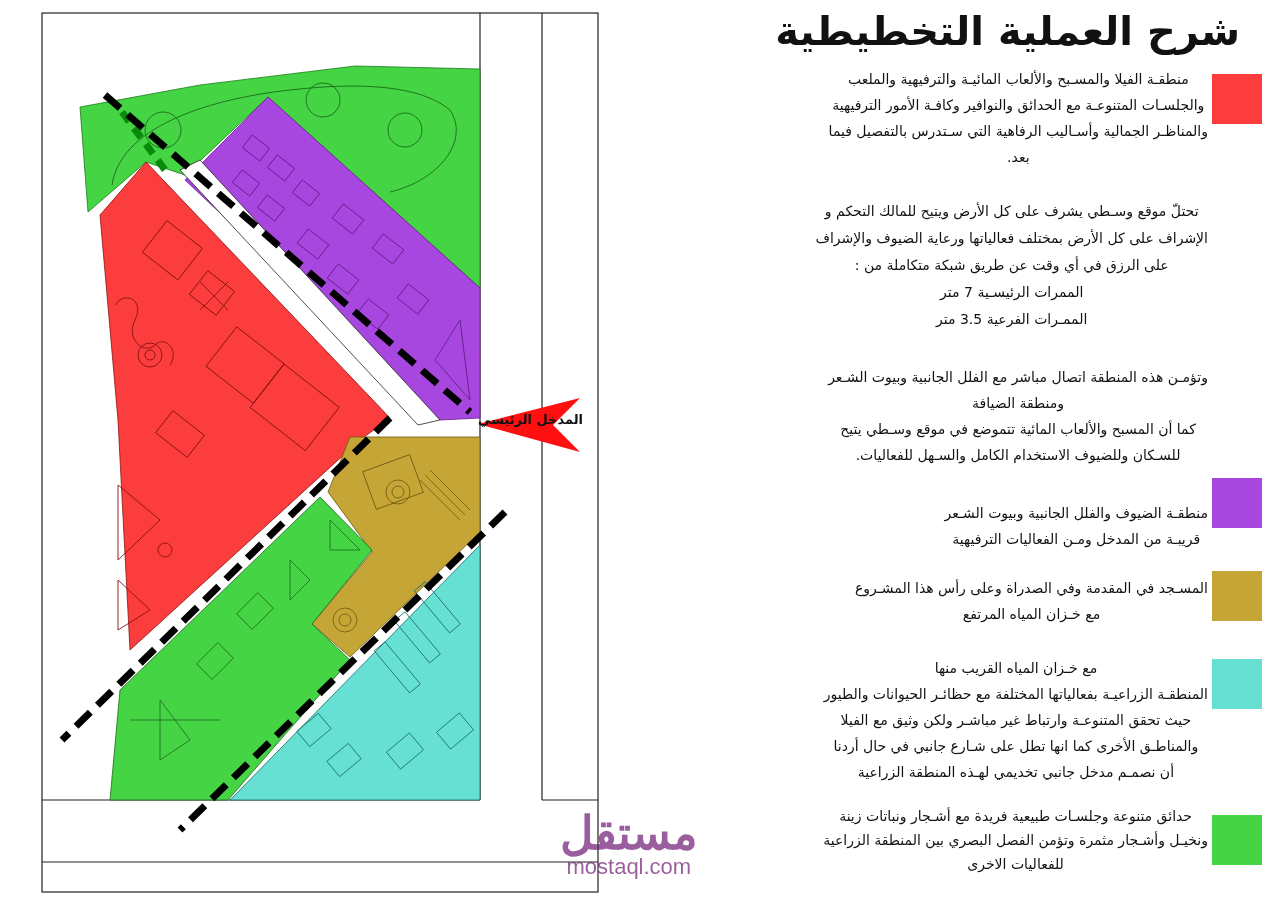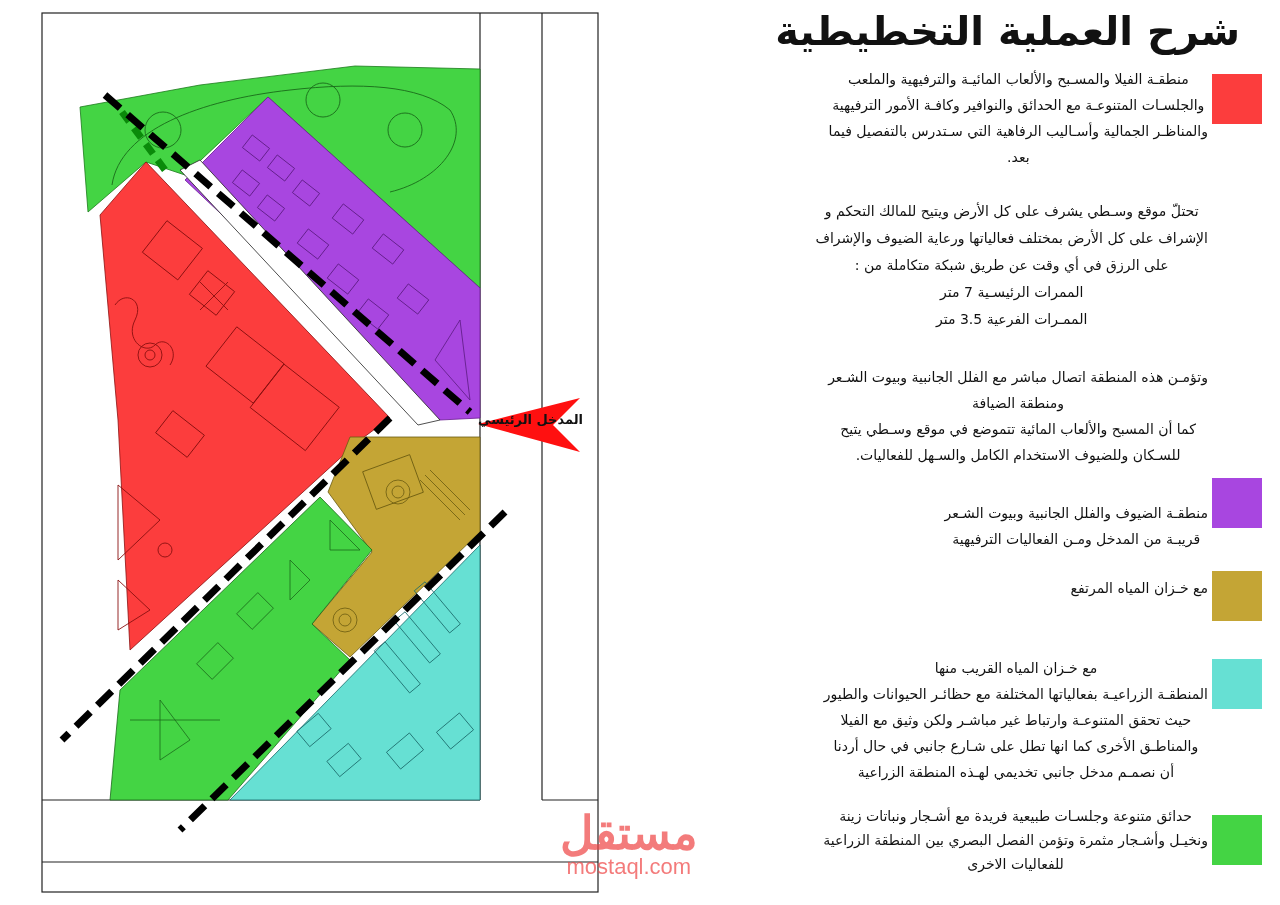--- a/index.html
+++ b/index.html
@@ -5,21 +5,21 @@
   html, body { margin:0; padding:0; background:#ffffff; }
   body { width:1280px; height:905px; position:relative; overflow:hidden;
          font-family:"DejaVu Sans", sans-serif; color:#111; }
   #site-plan { position:absolute; left:0; top:0; }
   .title { position:absolute; top:8px; left:640px; width:600px; 
            font-size:40px; font-weight:bold; direction:rtl; letter-spacing:1px; }
   .legend-block { position:absolute; right:72px; direction:rtl; text-align:center;
                   font-size:14px; line-height:26px; }
   .swatch { position:absolute; right:18px; width:50px; height:50px; }
   .line { display:block; white-space:nowrap; }
-  .watermark { position:absolute; left:560px; top:810px; color:#ef4444; opacity:.7;
+  .watermark { position:absolute; left:560px; top:810px; color:#701a75; opacity:.7;
                font-family:"Liberation Sans", sans-serif; text-align:center; }
   .watermark .ar { font-size:46px; font-weight:bold; direction:rtl; line-height:46px; }
   .watermark .en { font-size:22px; line-height:22px; }
   .entrance-label { position:absolute; left:478px; top:412px; font-size:13px; font-weight:bold;
                     direction:rtl; white-space:nowrap; }
 </style>
 </head>
 <body>
 
 <svg id="site-plan" width="640" height="905" viewBox="0 0 640 905">
@@ -159,20 +159,21 @@
 </div>
 
 <div class="swatch" style="top:478px; background:#a846e0;"></div>
 <div class="legend-block" style="top:500px;">
   <span class="line">منطقـة الضيوف والفلل الجانبية وبيوت الشـعر</span>
   <span class="line">قريبـة من المدخل ومـن الفعاليات الترفيهية</span>
 </div>
 
 <div class="swatch" style="top:571px; background:#c4a535;"></div>
 <div class="legend-block" style="top:575px;">
+  <span class="line">المسـجد في المقدمة وفي الصدراة وعلى رأس هذا المشـروع</span>
   <span class="line">مع خـزان المياه المرتفع</span>
 </div>
 
 <div class="swatch" style="top:659px; background:#66e0d3;"></div>
 <div class="legend-block" style="top:655px;">
   <span class="line">مع خـزان المياه القريب منها</span>
   <span class="line">المنطقـة الزراعيـة بفعالياتها المختلفة مع حظائـر الحيوانات والطيور</span>
   <span class="line">حيث تحقق المتنوعـة وارتباط غير مباشـر ولكن وثيق مع الفيلا</span>
   <span class="line">والمناطـق الأخرى كما انها تطل على شـارع جانبي في حال أردنا</span>
   <span class="line">أن نصمـم مدخل جانبي تخديمي لهـذه المنطقة الزراعية</span>

